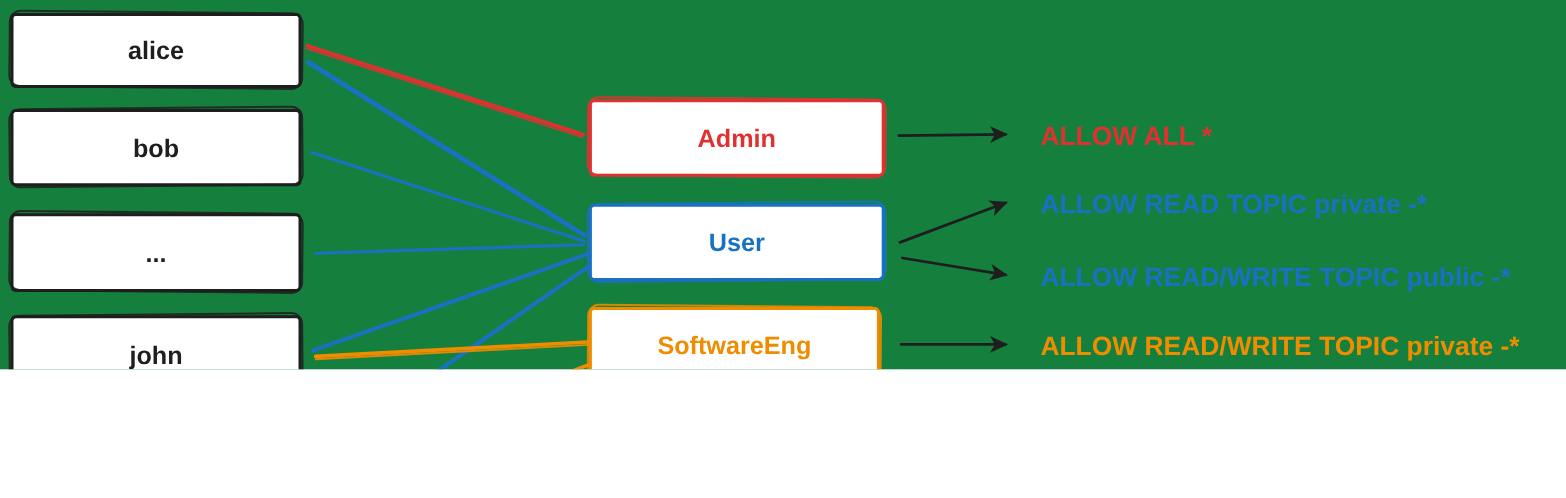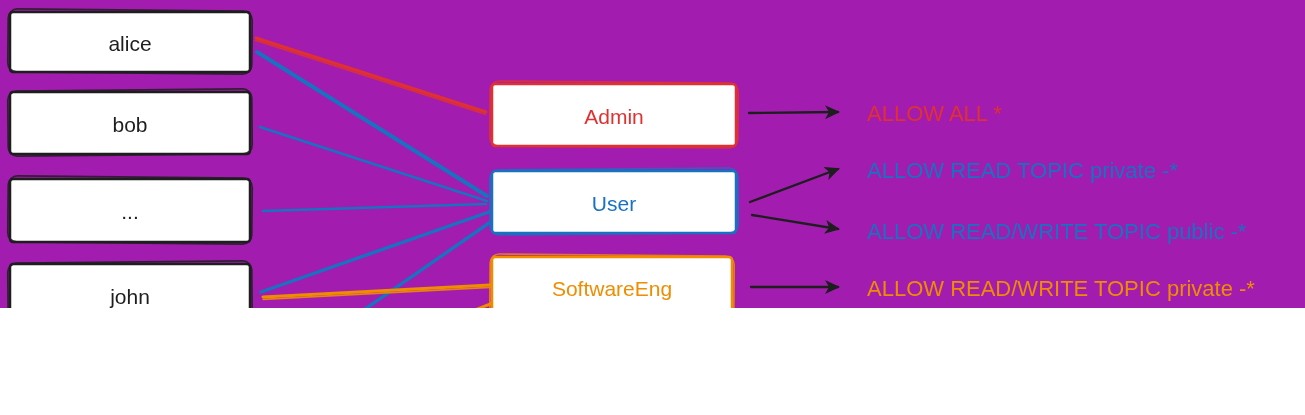--- a/index.html
+++ b/index.html
@@ -4,23 +4,24 @@
 <style>
   html, body {
     margin: 0;
     padding: 0;
     background: #ffffff;
   }
   #canvas-wrap {
     position: relative;
     width: 1305px;
     height: 308px;
-    background: #a21caf;
+    background: #15803d;
     overflow: hidden;
     font-family: "Liberation Sans", sans-serif;
+    font-weight: bold;
   }
   svg text {
     font-family: "Liberation Sans", sans-serif;
   }
 </style>
 </head>
 <body>
 
 <div id="canvas-wrap"><svg viewBox="0 0 1305 415" width="1305" height="415">
       <defs>

